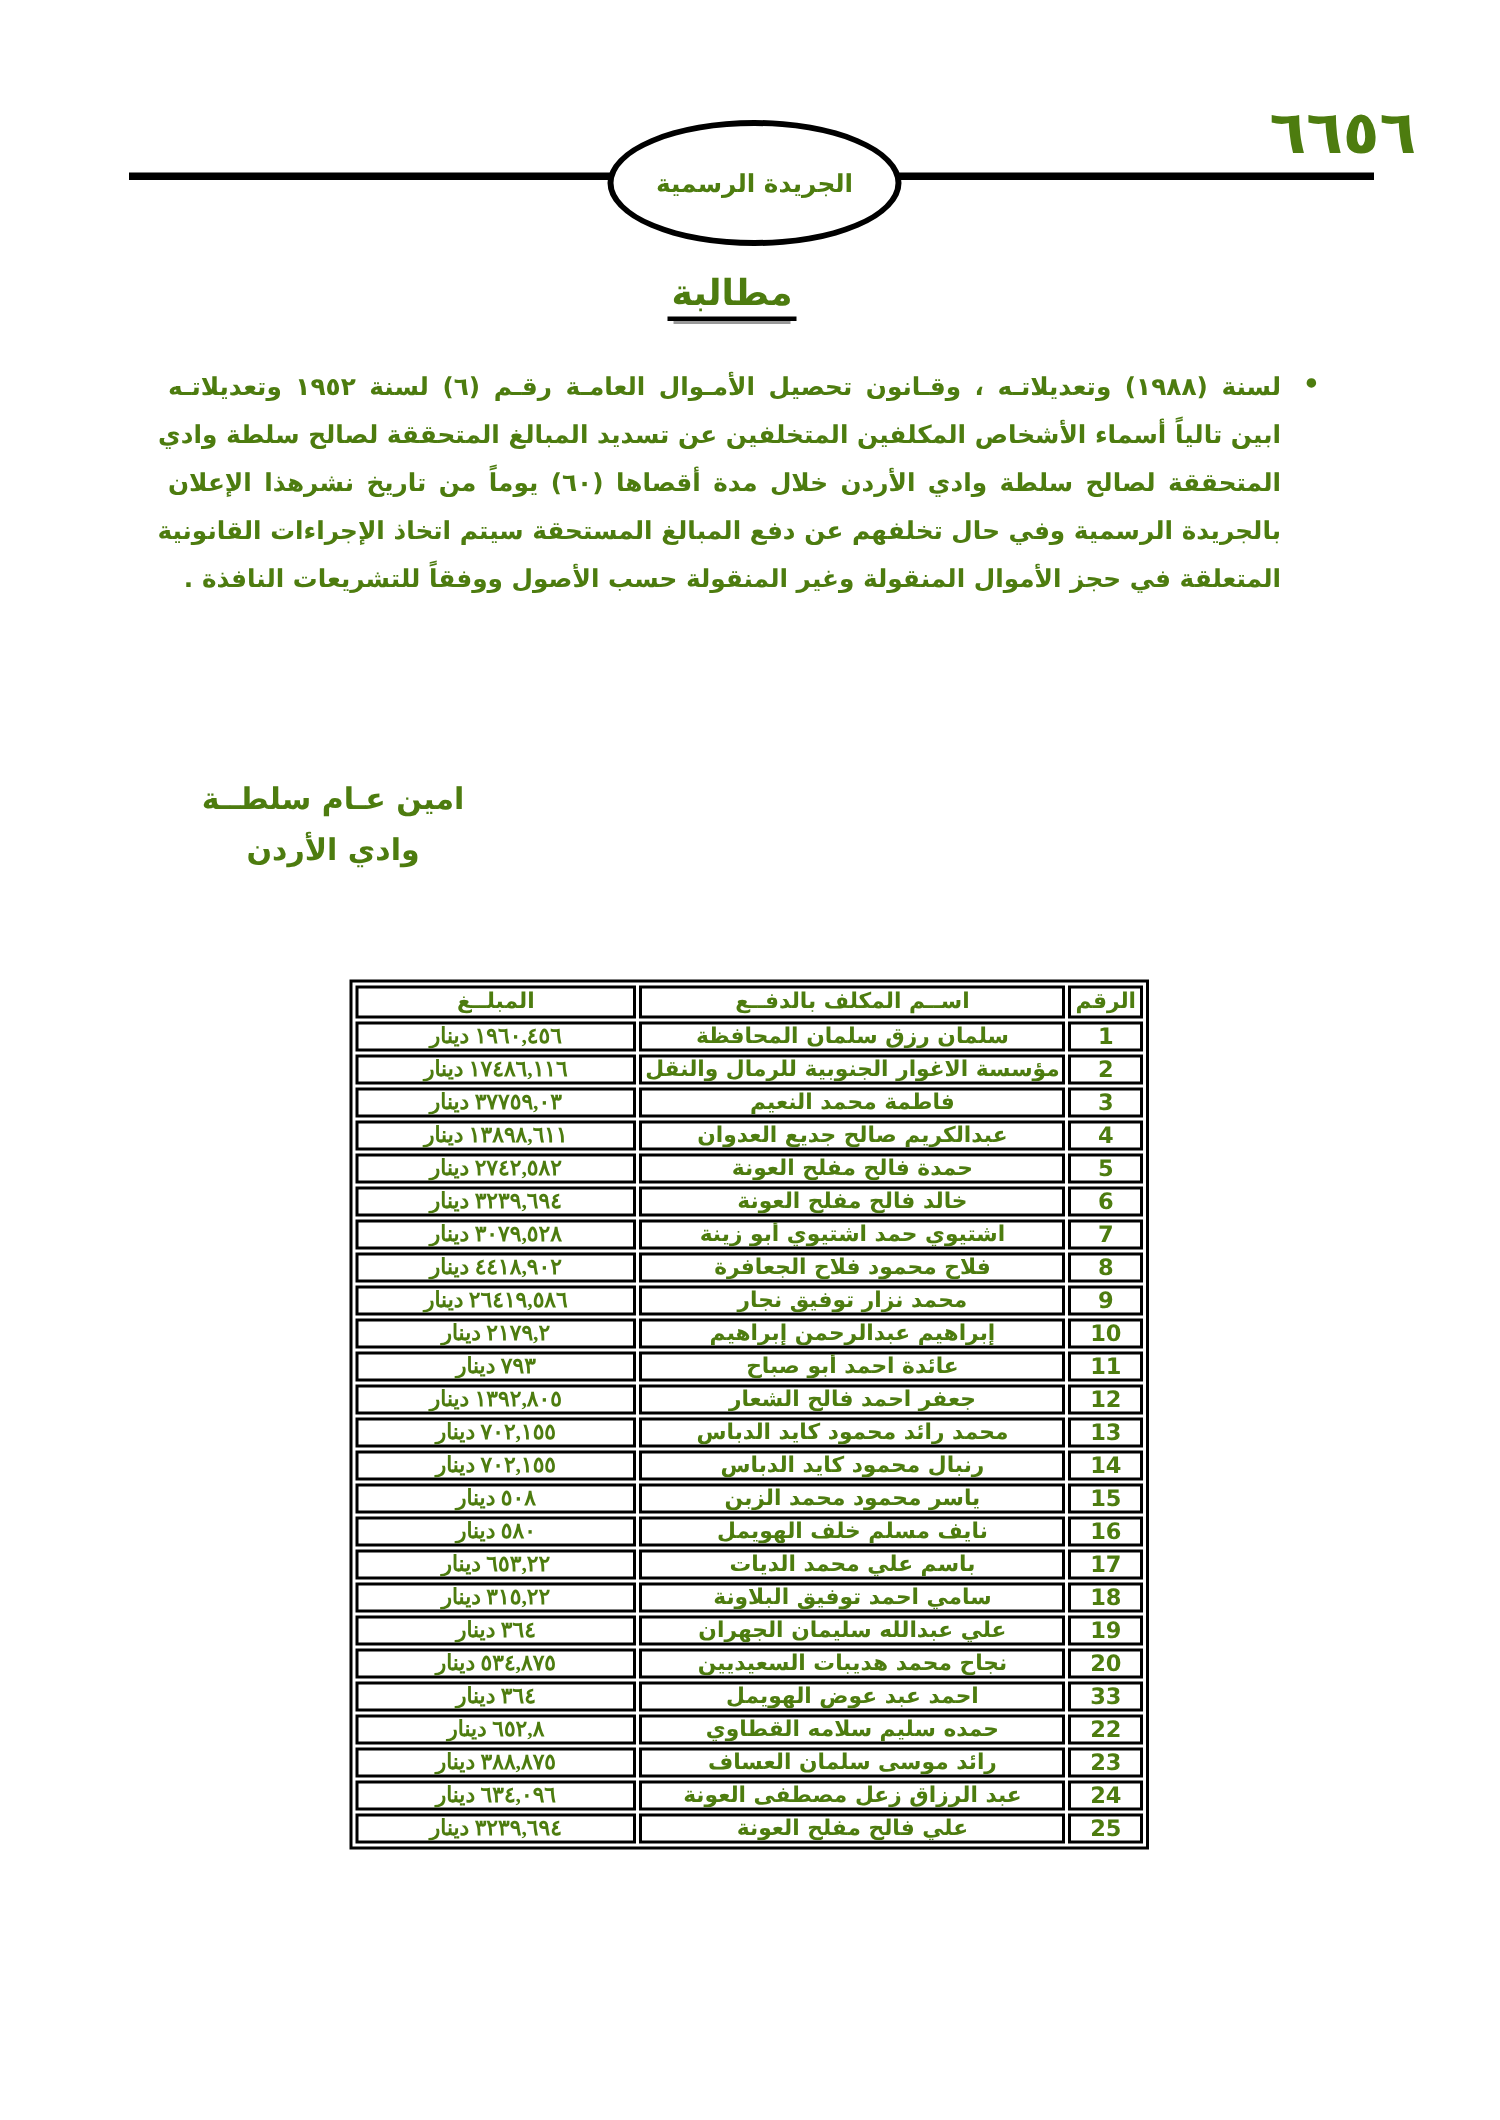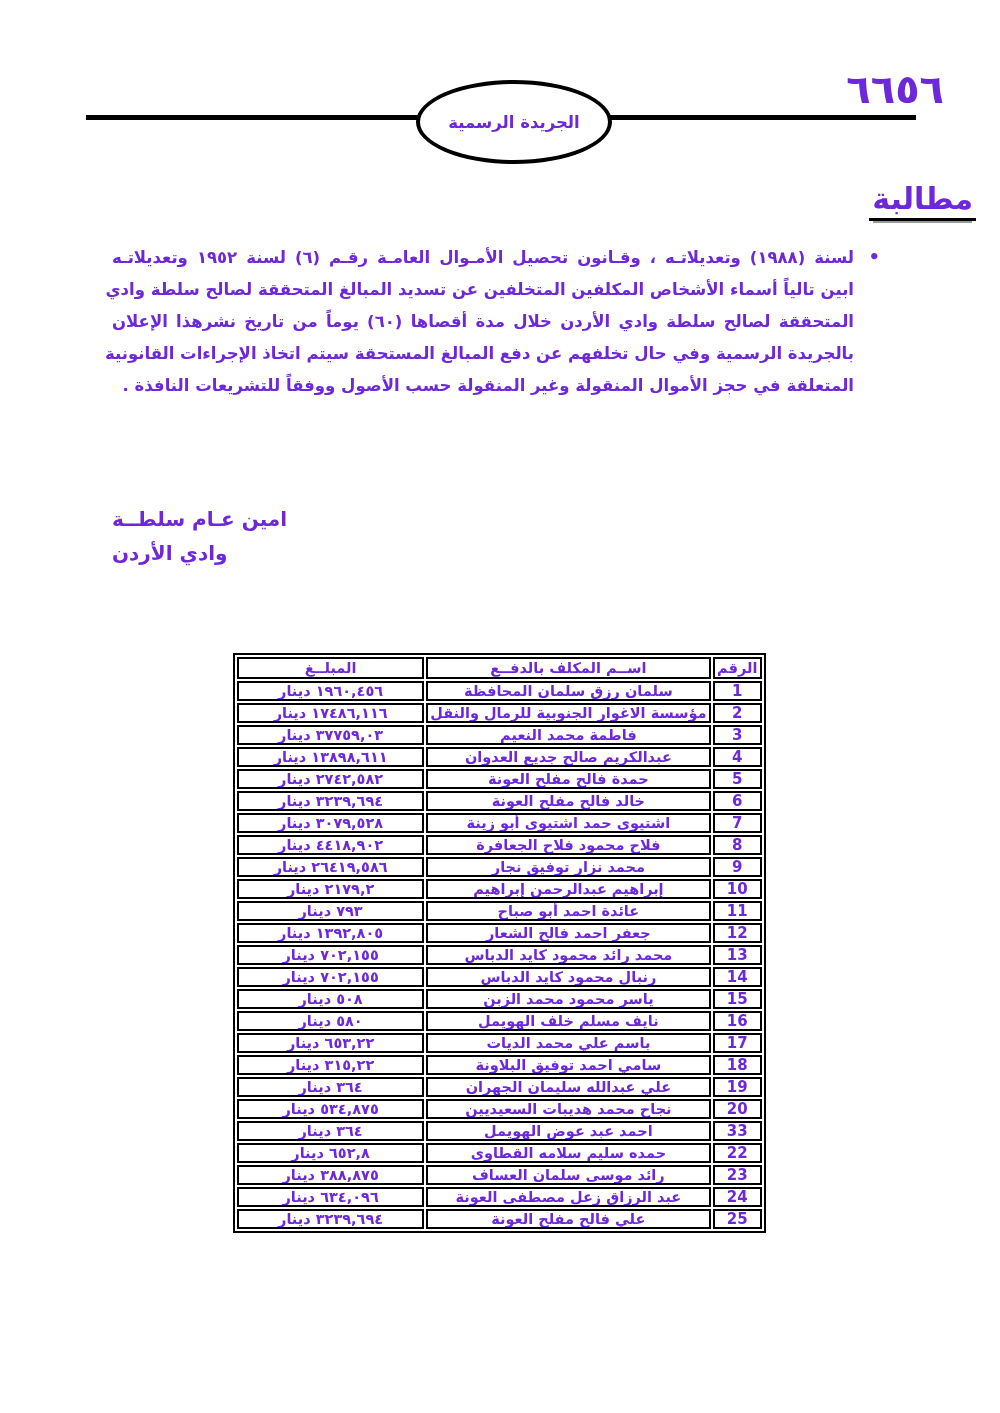--- a/index.html
+++ b/index.html
@@ -1,42 +1,42 @@
 <!DOCTYPE html>
 <html lang="ar"><head>
 <meta charset="utf-8">
 <style>
   html,body{margin:0;padding:0;background:#fff;}
   .page{
     position:relative;
     width:1000px;height:1413px;
-    background:#fff;color:#6d28d9;
+    background:#fff;color:#4d7c0f;
     font-family:"DejaVu Sans",sans-serif;
     font-weight:700;
     overflow:hidden;
   }
   
   .page-number{
     position:absolute;top:66px;right:56px;
     font-size:40px;letter-spacing:2px;direction:rtl;
   }
   .header-rule{
     position:absolute;top:115px;left:86px;
     width:830px;height:5px;background:#000;
   }
   .gazette-oval{
-    position:absolute;left:416px;top:80px;
+    position:absolute;left:405px;top:80px;
     width:188px;height:76px;
     background:#fff;border:4px solid #000;border-radius:50%;
     display:flex;align-items:center;justify-content:center;
     z-index:2;font-size:16.5px;direction:rtl;
   }
   .doc-title{
     position:absolute;top:181px;left:0;width:976px;
-    font-size:30px;direction:rtl;
+    text-align:center;font-size:24px;direction:rtl;
   }
   .doc-title span{
     border-bottom:3px solid #000;
     box-shadow:0 6px 0 -4px #999;
     padding:0 3px 2px 3px;
   }
   
   .notice{
     position:absolute;top:242px;left:112px;width:768px;
     direction:rtl;font-size:16.5px;
@@ -45,43 +45,43 @@
     position:absolute;right:0;top:4px;font-size:18px;
   }
   .notice-lines{padding-right:26px;}
   .notice-line{
     text-align:justify;text-align-last:justify;
     line-height:32px;white-space:nowrap;
   }
   .notice-line.last{text-align-last:auto;white-space:normal;}
   
   .signature{
-    position:absolute;top:502px;left:112px;width:220px;
-    text-align:left;direction:rtl;
+    position:absolute;top:515px;left:112px;width:220px;
+    text-align:center;direction:rtl;
     font-size:20px;line-height:34px;
   }
   
   .payers-table{
     position:absolute;top:653px;left:233px;
     width:533px;
     border-collapse:separate;border-spacing:2px;
     border:2px solid #000;background:#fff;
   }
   .payers-table th,.payers-table td{
     border:2px solid #000;
     text-align:center;vertical-align:middle;
     height:16px;line-height:16px;padding:0 2px;
     font-size:14.5px;font-weight:700;
     overflow:hidden;white-space:nowrap;
   }
   .payers-table th{height:18px;}
   .col-no{width:42px;}
   .col-name{width:252px;}
   .col-amt{width:207px;}
-  td.amount{direction:ltr;}
+  td.amount{direction:ltr;font-family:Liberation Serif, serif;}
   td.rownum{font-size:15px;}
 </style>
 </head>
 <body>
 
 <div class="page">
 
   <div class="page-number">٦٦٥٦</div>
 
   <div class="header-rule"></div>

